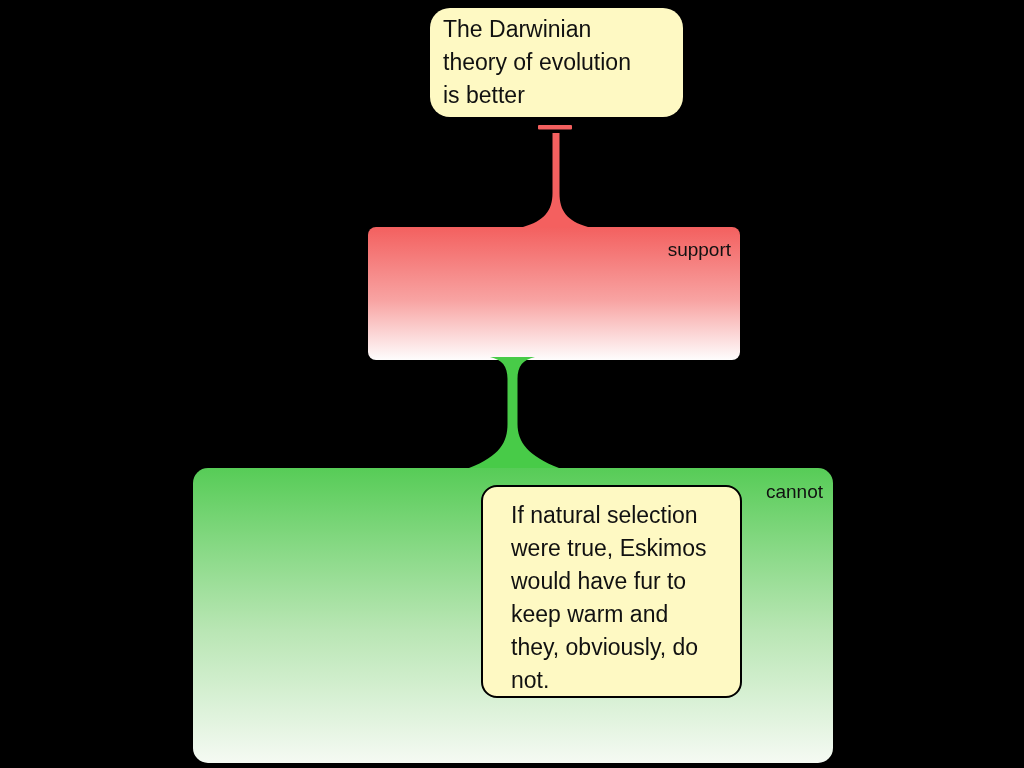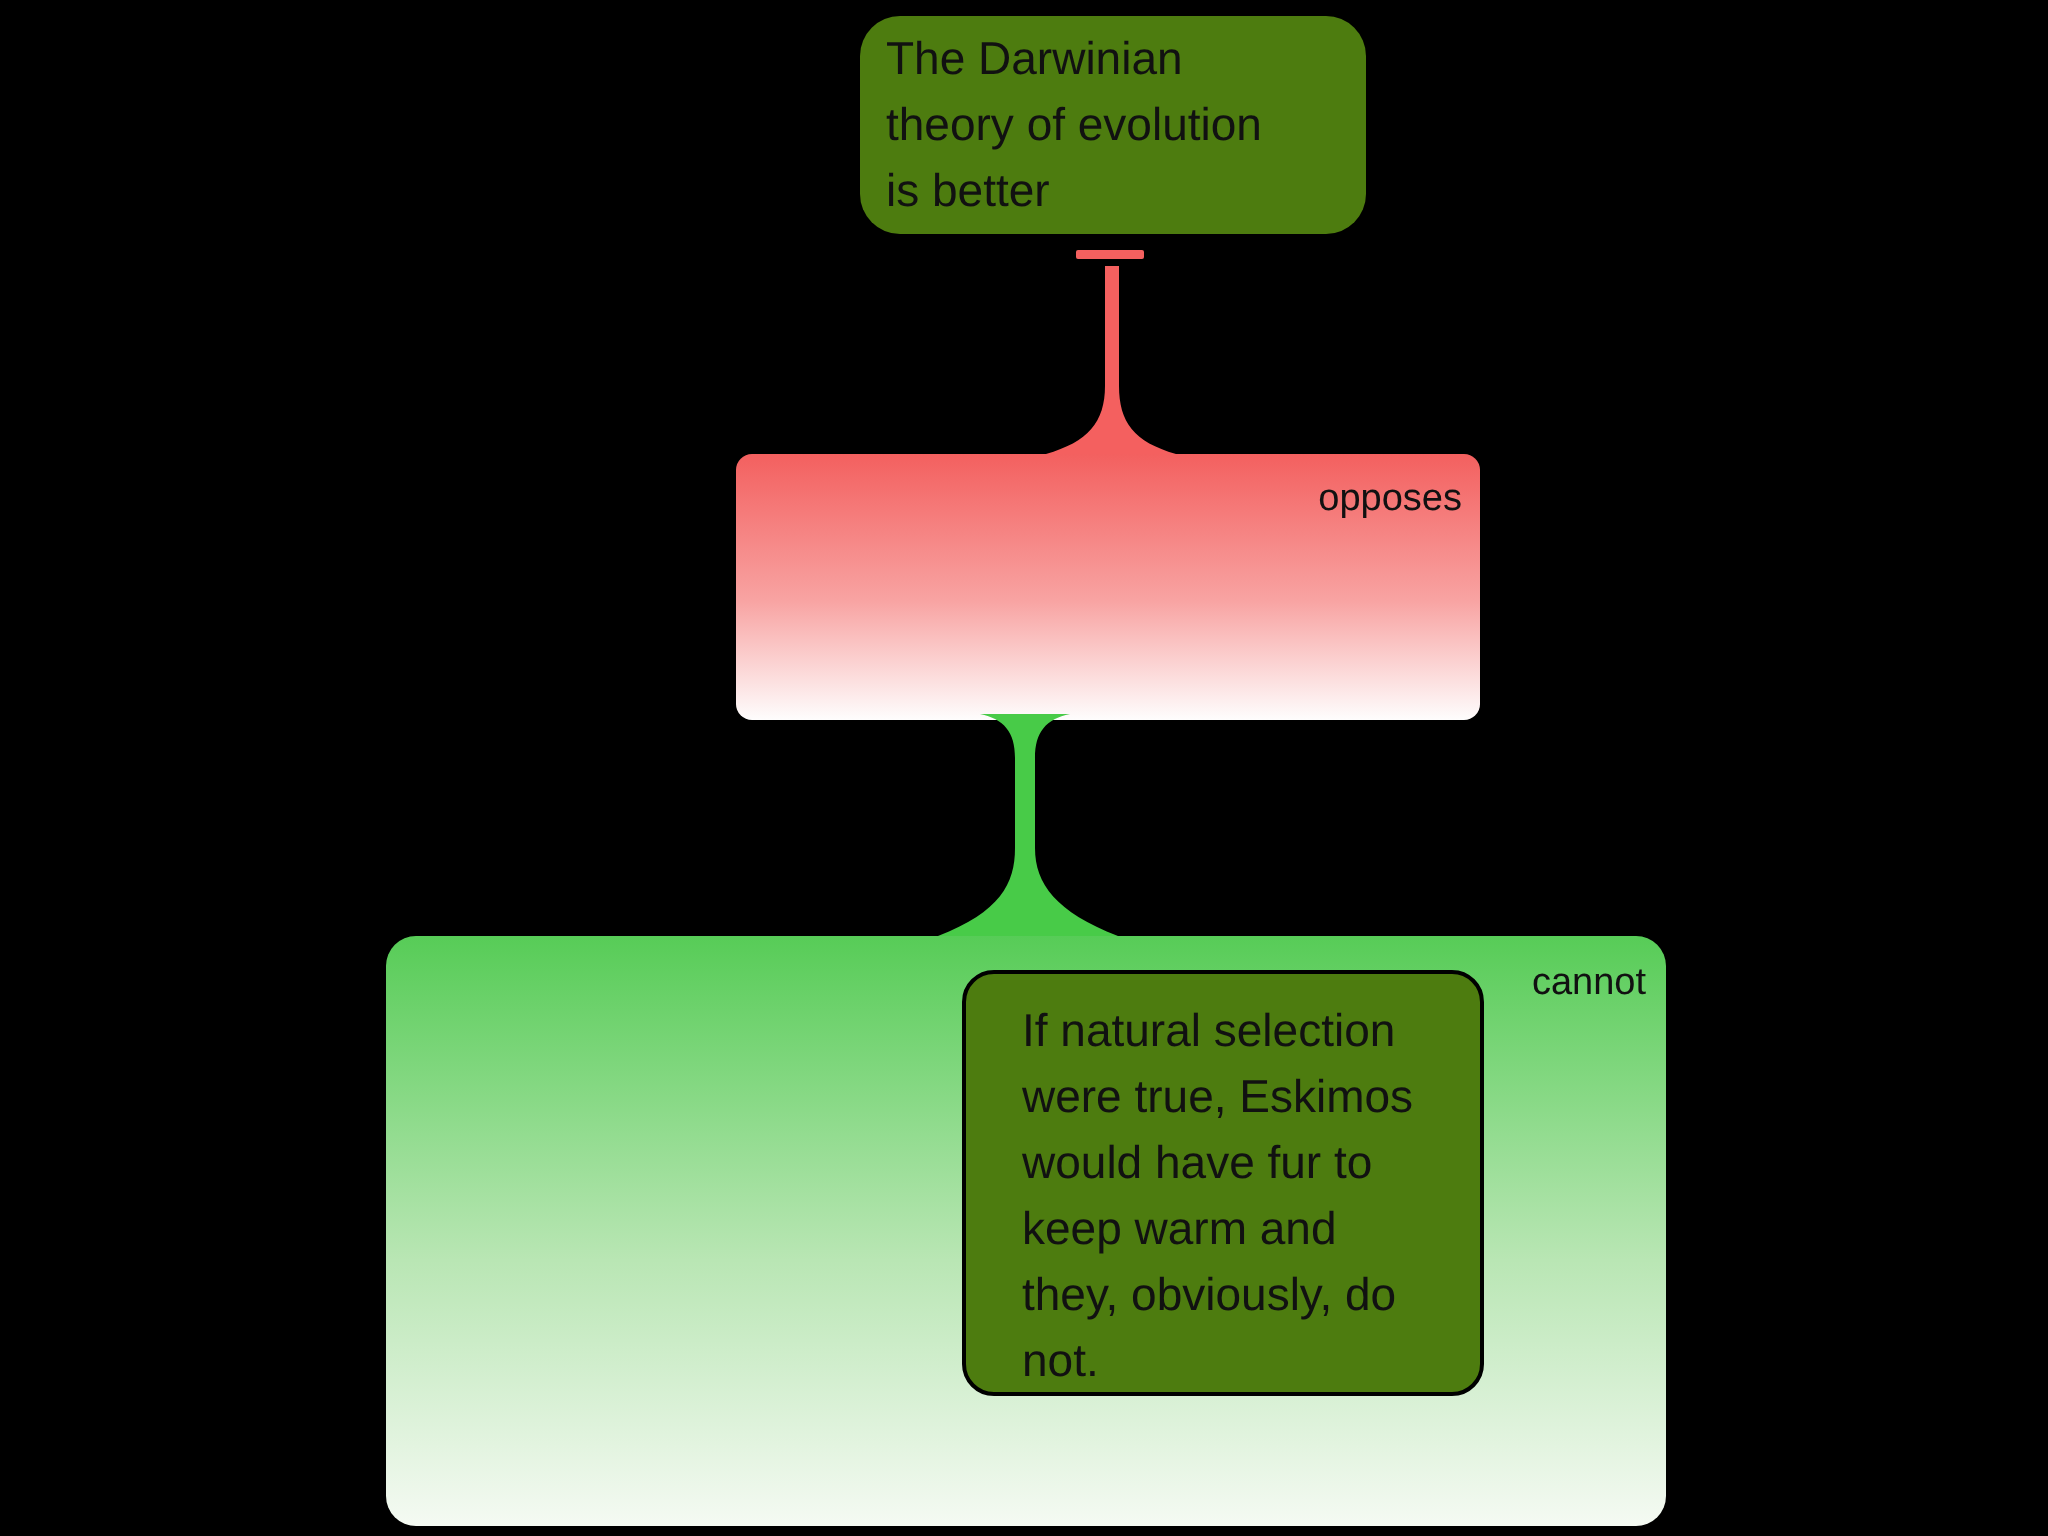--- a/index.html
+++ b/index.html
@@ -43,21 +43,21 @@
   .group-label {
     position: absolute;
     font-size: 19px;
     line-height: 22px;
     color: #111111;
   }
   .opposes-group .group-label { top: 12px; right: 9px; }
   .support-group .group-label { top: 13px; right: 10px; }
   .claim-box {
     position: absolute;
-    background: #4d7c0f;
+    background: #fef9c3;
     z-index: 3;
     box-sizing: border-box;
   }
   .claim-text {
     white-space: pre-line;
     font-size: 23px;
     line-height: 33px;
     color: #111111;
   }
   .main-claim {
@@ -87,21 +87,21 @@
     border-radius: 16px;
     padding: 12px 8px 0 28px;
   }
 </style>
 </head>
 <body>
 
 <div class="canvas">
 
   <div class="group-box opposes-group">
-    <span class="group-label">opposes</span>
+    <span class="group-label">support</span>
   </div>
 
   <div class="group-box support-group">
     <span class="group-label">cannot</span>
   </div>
 
   <svg class="connector-layer" viewBox="0 0 1024 768" xmlns="http://www.w3.org/2000/svg">
 
     <rect x="538" y="125" width="34" height="4.5" rx="1" fill="#f4605f"></rect>
     <path fill="#f4605f" d="M 552.5 133 H 559.5 V 193 C 559.5 211 567 221 588 227 H 523 C 544 221 552.5 211 552.5 193 Z"></path>

